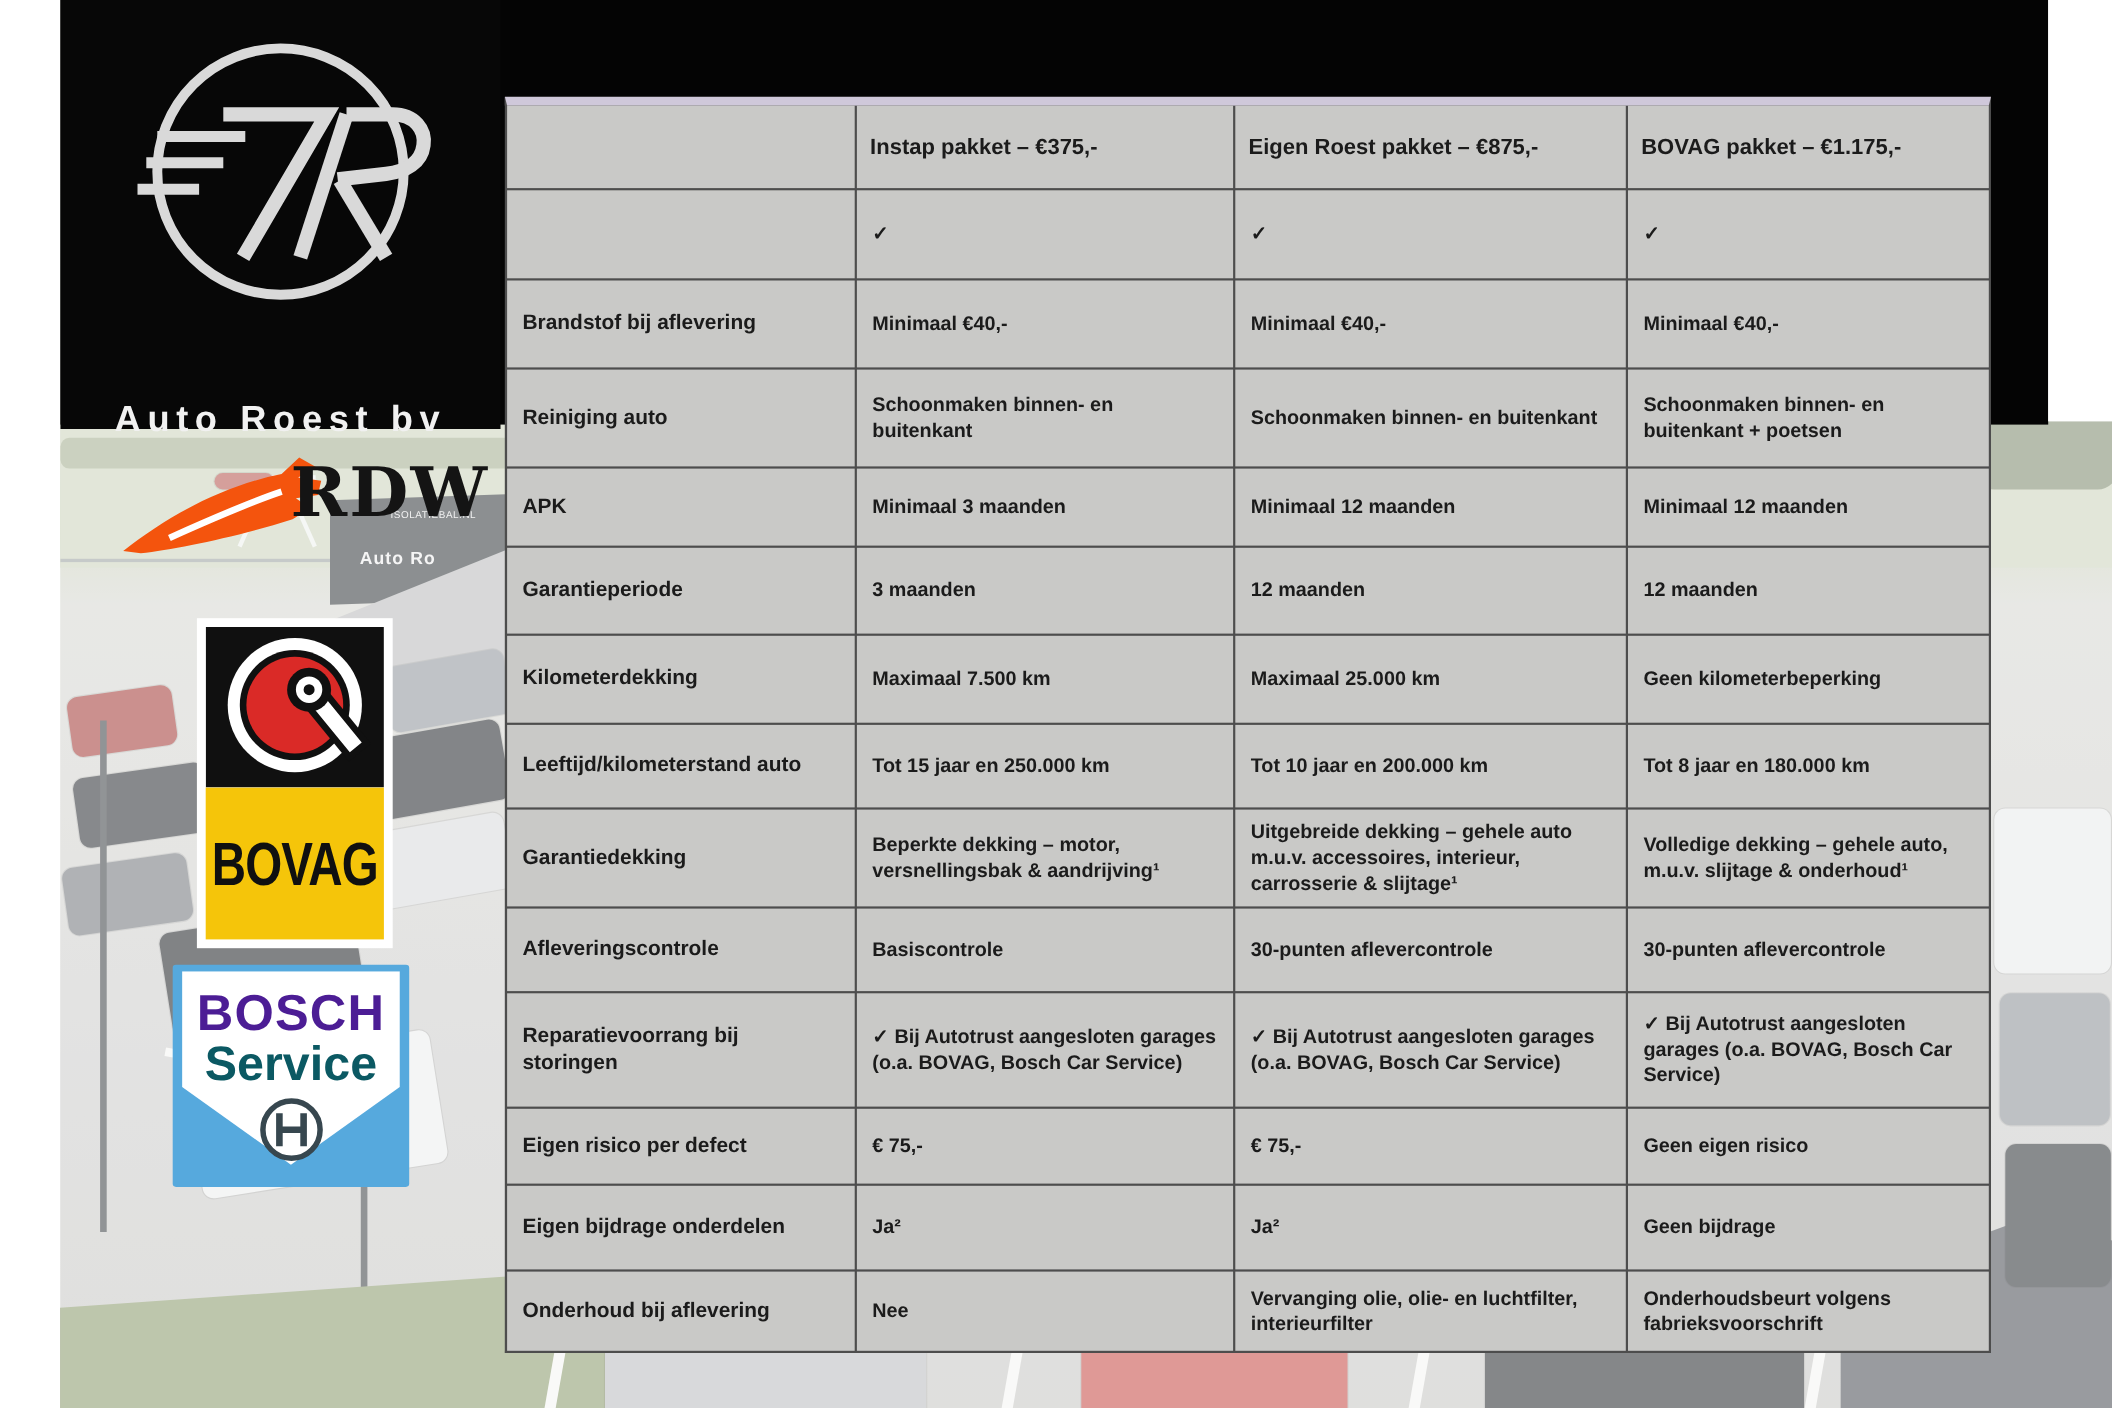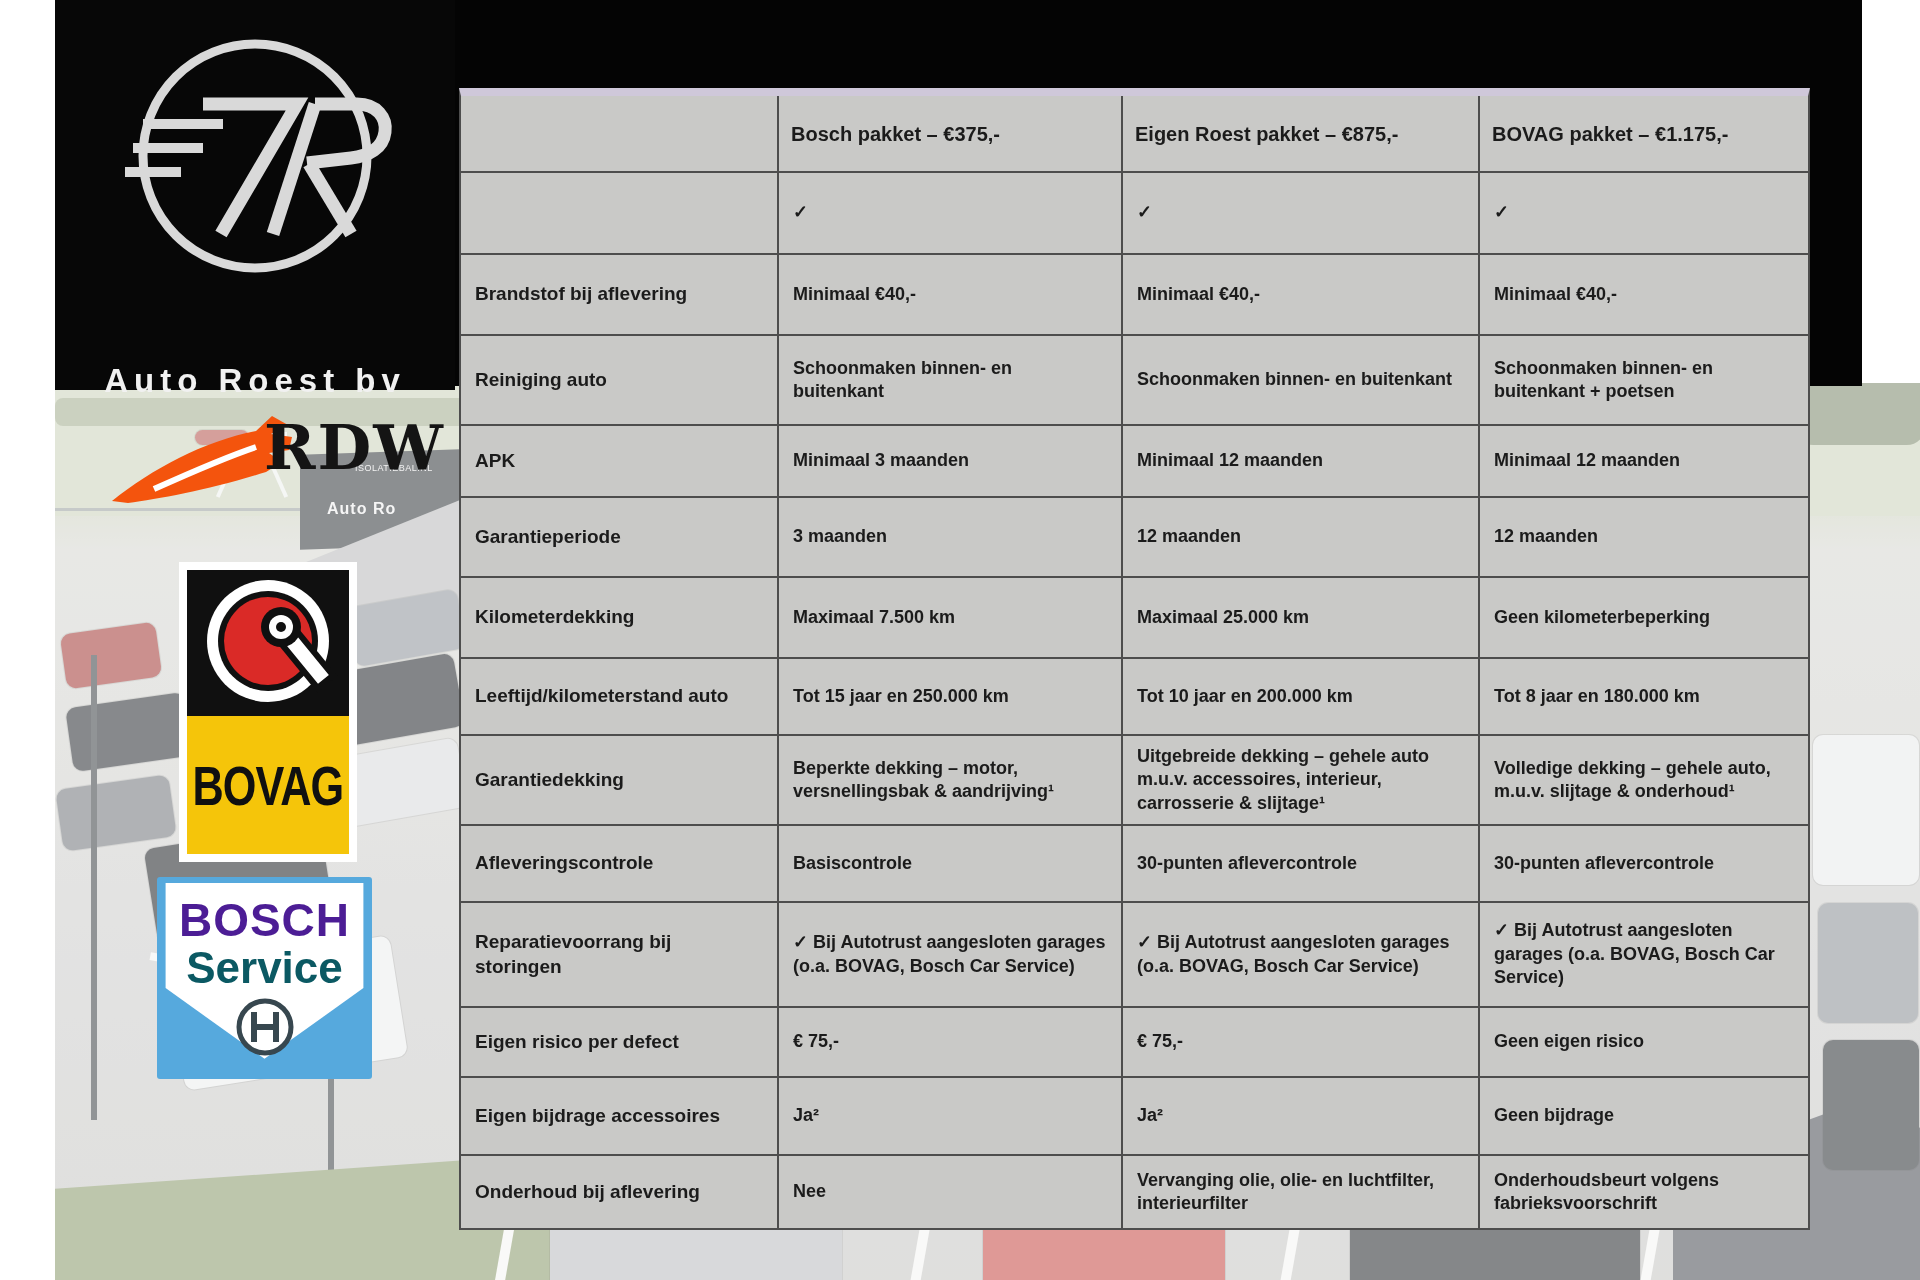--- a/index.html
+++ b/index.html
@@ -172,21 +172,21 @@
     <div class="bosch-arm">
       <svg width="64" height="64" viewBox="-32 -32 64 64">
         <circle cx="0" cy="0" r="26" fill="none" stroke="#37474f" stroke-width="5"></circle>
         <path d="M-11,-15 V15 M11,-15 V15 M-11,0 H11" stroke="#37474f" stroke-width="6" fill="none"></path>
       </svg>
     </div>
   </div>
 
   <div class="pakket-table" style="grid-template-rows: 75px 80px 79px 88px 70px 78px 79px 75px 88px 75px 103px 68px 76px 72px;">
       <div class="cell hdr c0"></div>
-      <div class="cell hdr c1">Bosch pakket – €375,-</div>
+      <div class="cell hdr c1">Instap pakket – €375,-</div>
       <div class="cell hdr c2">Eigen Roest pakket – €875,-</div>
       <div class="cell hdr c3">BOVAG pakket – €1.175,-</div>
       <div class="cell lbl c0"></div>
       <div class="cell val c1">✓</div>
       <div class="cell val c2">✓</div>
       <div class="cell val c3">✓</div>
       <div class="cell lbl c0">Brandstof bij aflevering</div>
       <div class="cell val c1">Minimaal €40,-</div>
       <div class="cell val c2">Minimaal €40,-</div>
       <div class="cell val c3">Minimaal €40,-</div>
@@ -219,21 +219,21 @@
       <div class="cell val c2">30-punten aflevercontrole</div>
       <div class="cell val c3">30-punten aflevercontrole</div>
       <div class="cell lbl c0">Reparatievoorrang bij storingen</div>
       <div class="cell val c1">✓ Bij Autotrust aangesloten garages (o.a. BOVAG, Bosch Car Service)</div>
       <div class="cell val c2">✓ Bij Autotrust aangesloten garages (o.a. BOVAG, Bosch Car Service)</div>
       <div class="cell val c3">✓ Bij Autotrust aangesloten garages (o.a. BOVAG, Bosch Car Service)</div>
       <div class="cell lbl c0">Eigen risico per defect</div>
       <div class="cell val c1">€ 75,-</div>
       <div class="cell val c2">€ 75,-</div>
       <div class="cell val c3">Geen eigen risico</div>
-      <div class="cell lbl c0">Eigen bijdrage accessoires</div>
+      <div class="cell lbl c0">Eigen bijdrage onderdelen</div>
       <div class="cell val c1">Ja²</div>
       <div class="cell val c2">Ja²</div>
       <div class="cell val c3">Geen bijdrage</div>
       <div class="cell lbl c0">Onderhoud bij aflevering</div>
       <div class="cell val c1">Nee</div>
       <div class="cell val c2">Vervanging olie, olie- en luchtfilter, interieurfilter</div>
       <div class="cell val c3">Onderhoudsbeurt volgens fabrieksvoorschrift</div>
     </div>
 
 </div>

